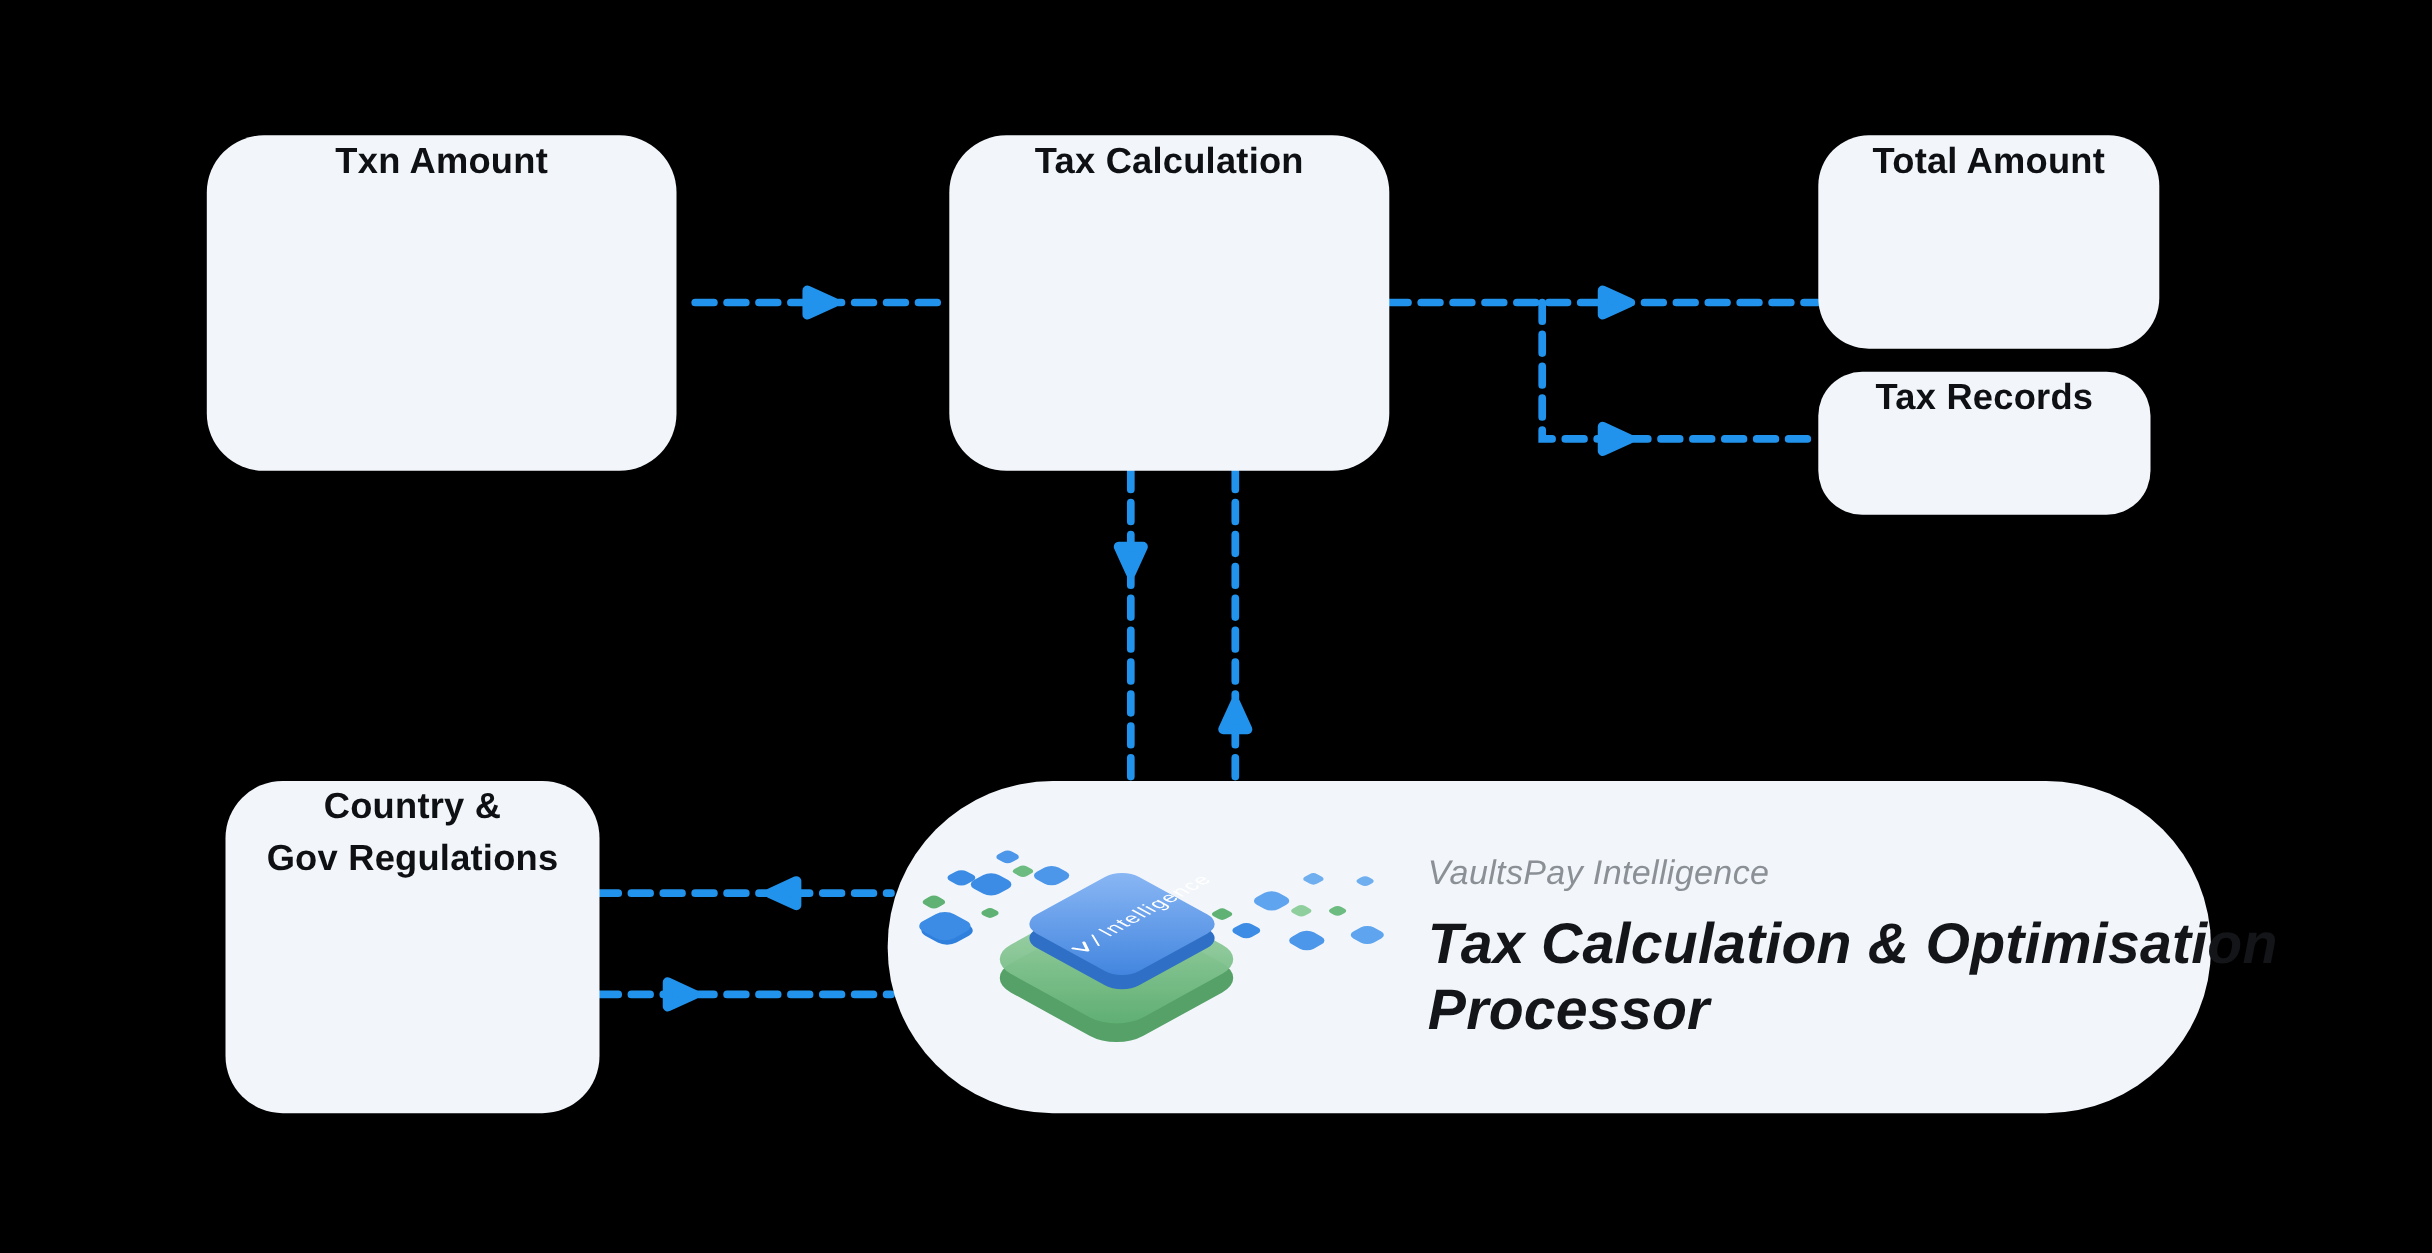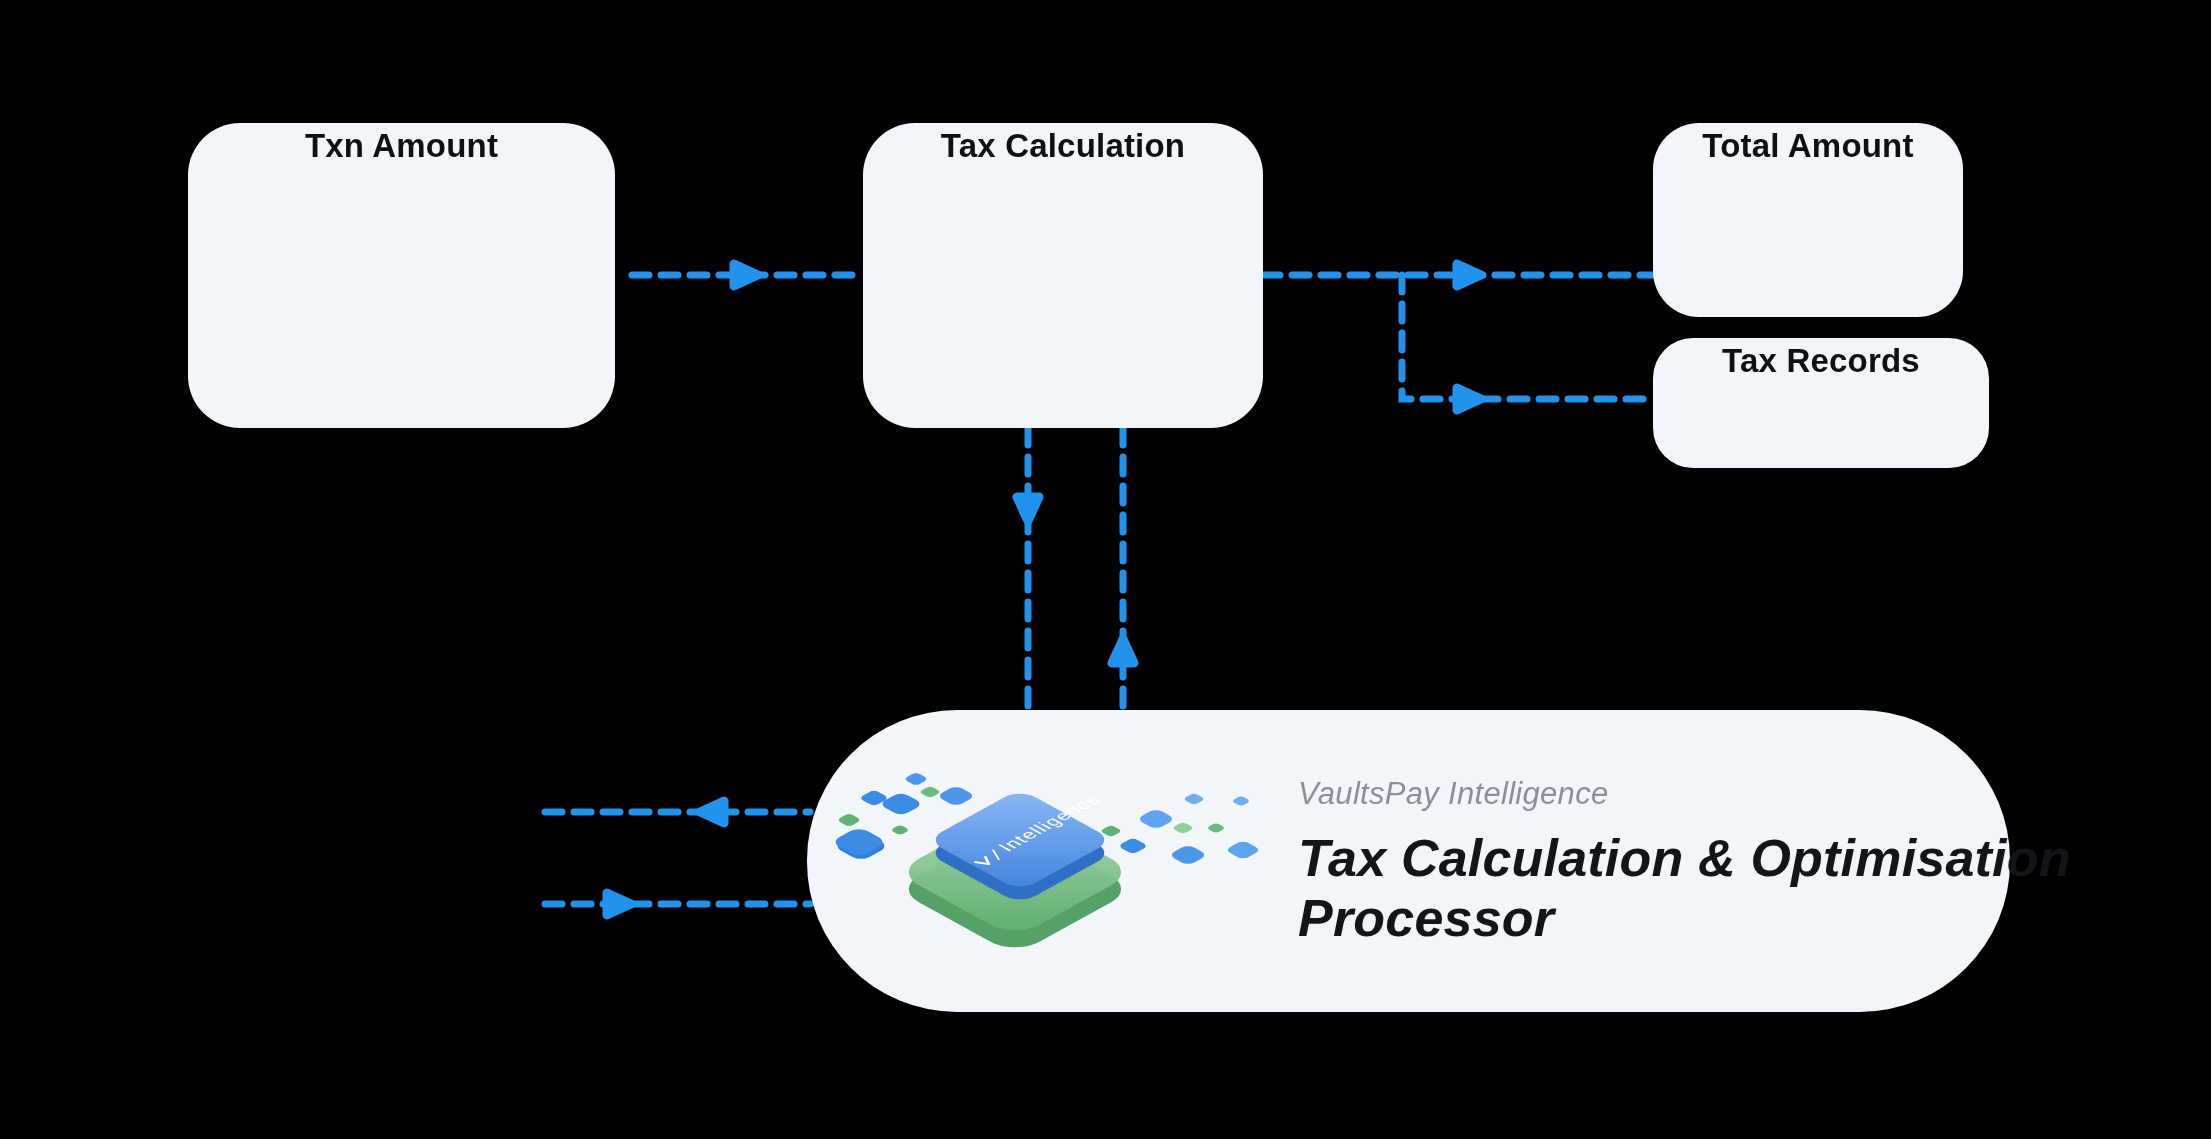--- a/index.html
+++ b/index.html
@@ -18,21 +18,21 @@
     align-items:center;justify-content:flex-start;
     color:#0e1013;
   }
   .node-label{
     font-weight:700;font-size:33px;line-height:1.42;
     text-align:center;letter-spacing:.2px;
   }
   .node-txn{left:188px;top:123px;width:427px;height:305px;border-radius:52px;}
   .node-taxcalc{left:863px;top:123px;width:400px;height:305px;border-radius:52px;}
   .node-total{left:1653px;top:123px;width:310px;height:194px;border-radius:46px;}
-  .node-records{left:1653px;top:338px;width:336px;height:130px;border-radius:40px;}
+  .node-records{left:1653px;top:338px;width:302px;height:130px;border-radius:40px;}
   .node-country{left:205px;top:710px;width:340px;height:302px;border-radius:52px;}
   .node-processor{left:807px;top:710px;width:1203px;height:302px;border-radius:150px;display:block;}
   .chip{position:absolute;left:18px;top:18px;}
   .proc-text{position:absolute;left:491px;top:64px;font-style:italic;}
   .proc-brand{
     color:#8b9097;font-size:31px;font-weight:400;line-height:40px;letter-spacing:.3px;
   }
   .proc-title{
     margin-top:14px;color:#131519;font-size:52px;font-weight:700;
     line-height:60px;width:800px;letter-spacing:.2px;
@@ -73,20 +73,26 @@
   </div>
 
   <div class="node node-total">
     <div class="node-label">Total Amount</div>
   </div>
 
   <div class="node node-records">
     <div class="node-label">Tax Records</div>
   </div>
 
+  <div class="node node-country">
+    <div class="node-label">
+      <span>Country &amp;</span><br>
+      <span>Gov Regulations</span>
+    </div>
+  </div>
 
   <div class="node node-processor">
 
     <svg class="chip" width="470" height="282" viewBox="0 0 470 282">
       <defs>
         <linearGradient id="gFace" x1="0" y1="0" x2="1" y2="1">
           <stop offset="0" stop-color="#8db9f5"></stop>
             <stop offset="1" stop-color="#3f83de"></stop>
         </linearGradient>
         <linearGradient id="gGreen" x1="0" y1="0" x2="1" y2="1">

